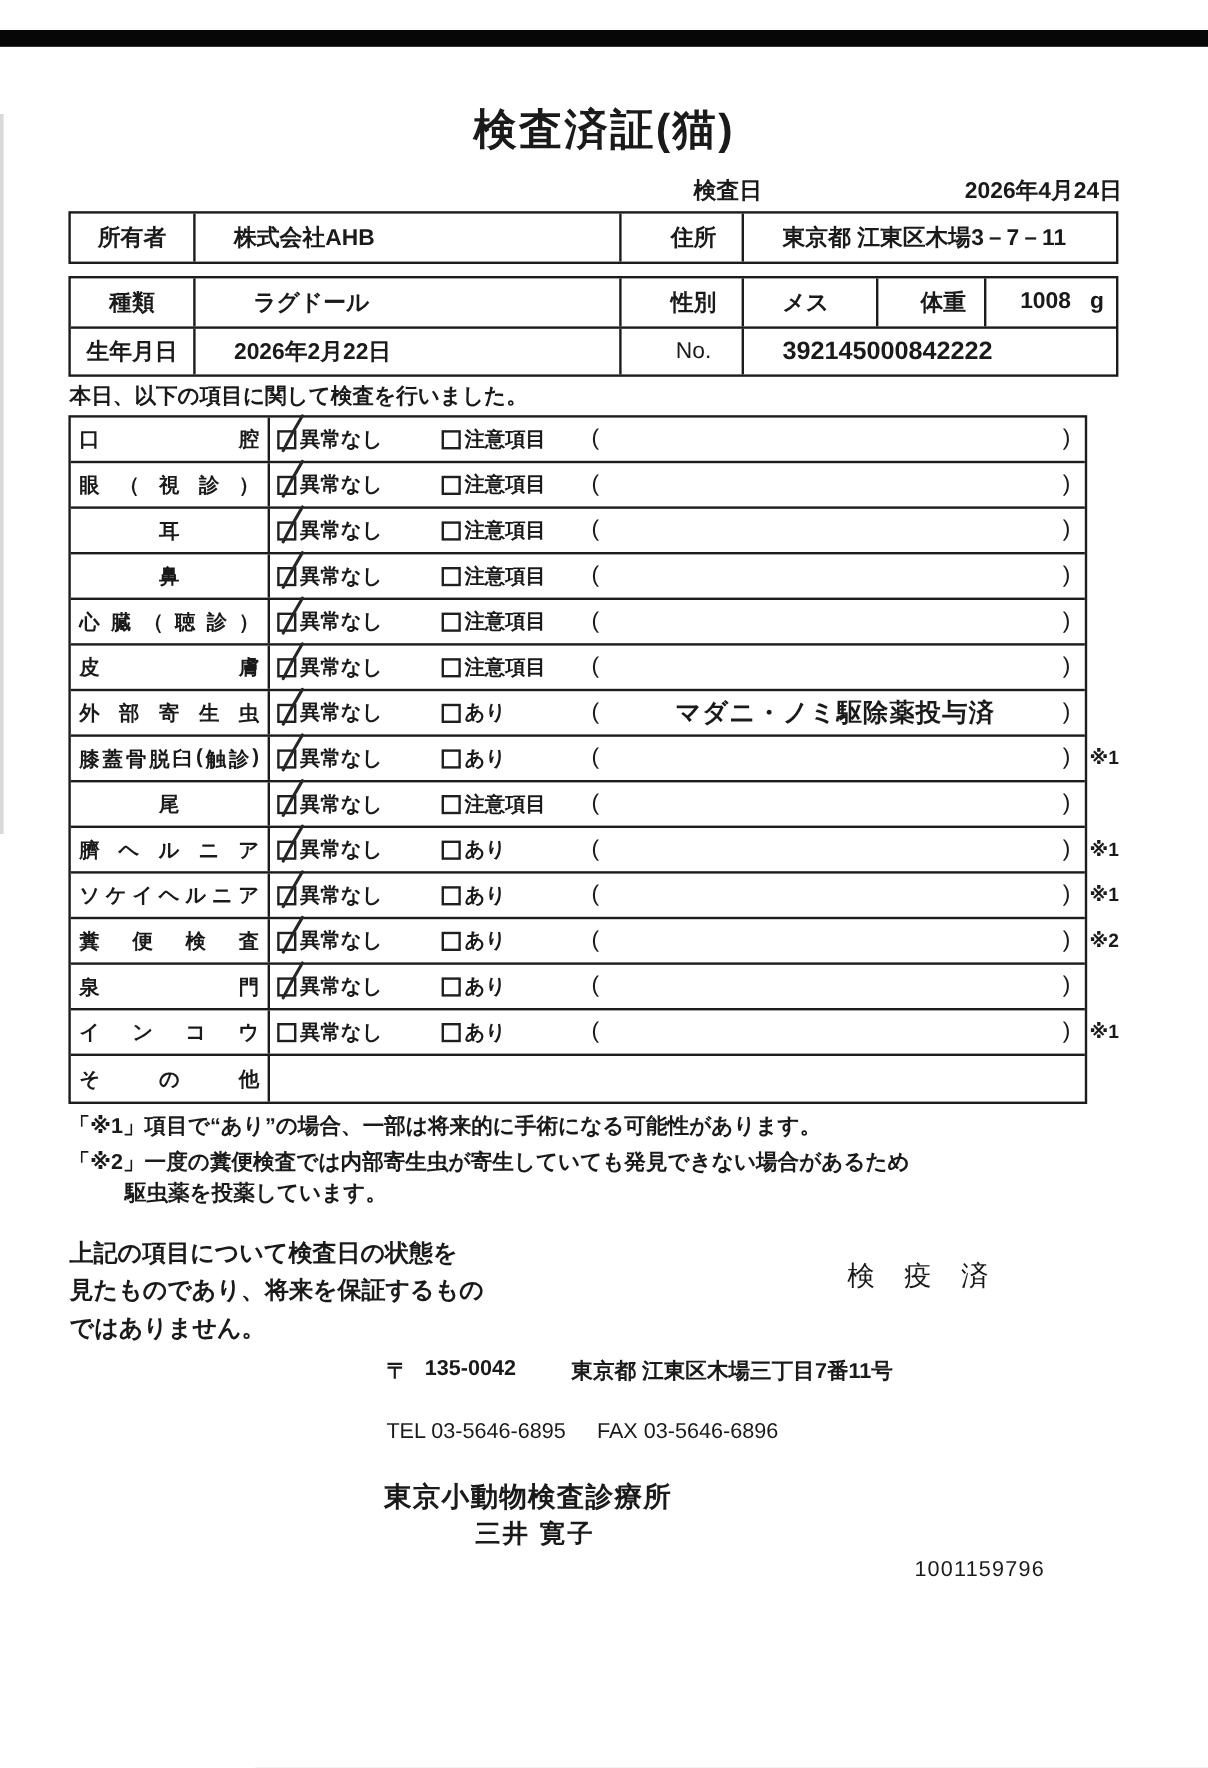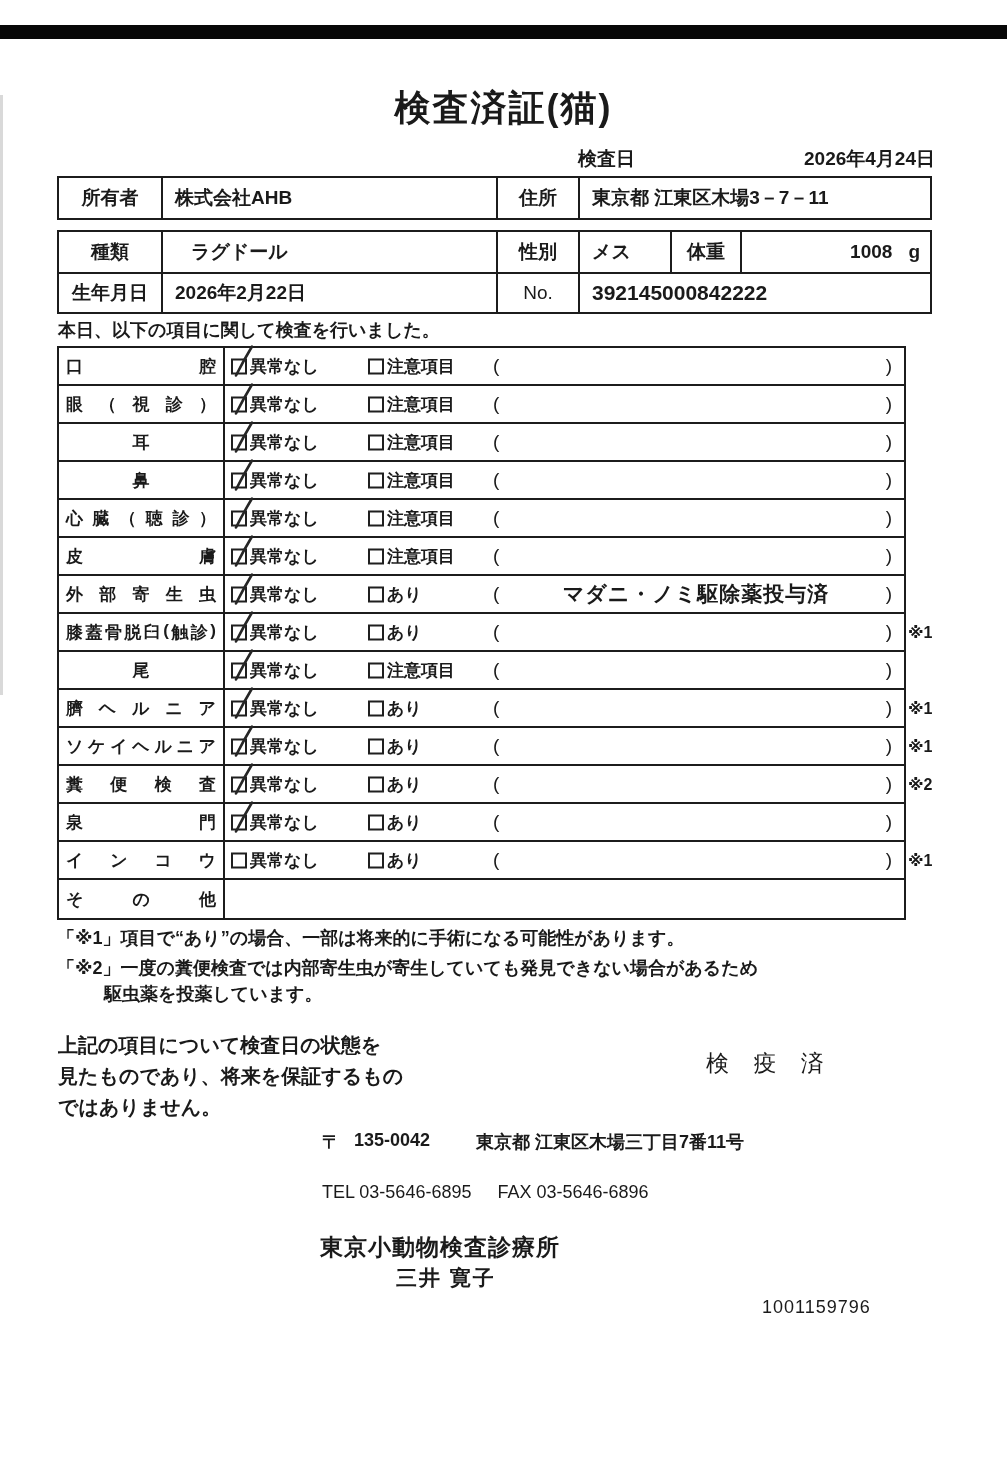--- a/index.html
+++ b/index.html
@@ -13,21 +13,21 @@
 
   .title{position:absolute;top:84px;left:0;width:100%;text-align:center;
     font-size:36px;font-weight:700;letter-spacing:2px;}
 
   .date-row{position:absolute;top:146px;left:57px;width:878px;height:24px;font-size:19px;font-weight:600;}
   .date-label{position:absolute;left:521px;top:0;}
   .date-value{position:absolute;right:0;top:0;}
 
   
   .htable{position:absolute;left:57px;border:2px solid #1c1c1c;box-sizing:border-box;font-size:19px;font-weight:600;}
-  .hrow{display:flex;height:40px;box-sizing:border-box;}
+  .hrow{display:flex;height:40px;box-sizing:border-box;gap:20px;}
   .hrow + .hrow{border-top:2px solid #1c1c1c;}
   .hcell{box-sizing:border-box;display:flex;align-items:center;border-right:2px solid #1c1c1c;}
   .hcell:last-child{border-right:none;}
   .hcell.lab{justify-content:center;}
   .hcell.val{padding-left:12px;}
   .hcell.wval{justify-content:flex-end;padding-right:10px;gap:16px;}
 
   
   .ctable{position:absolute;top:346px;left:57px;width:849px;border:2px solid #1c1c1c;box-sizing:border-box;}
   .trow{position:relative;display:flex;height:38px;box-sizing:border-box;border-bottom:2px solid #1c1c1c;}

